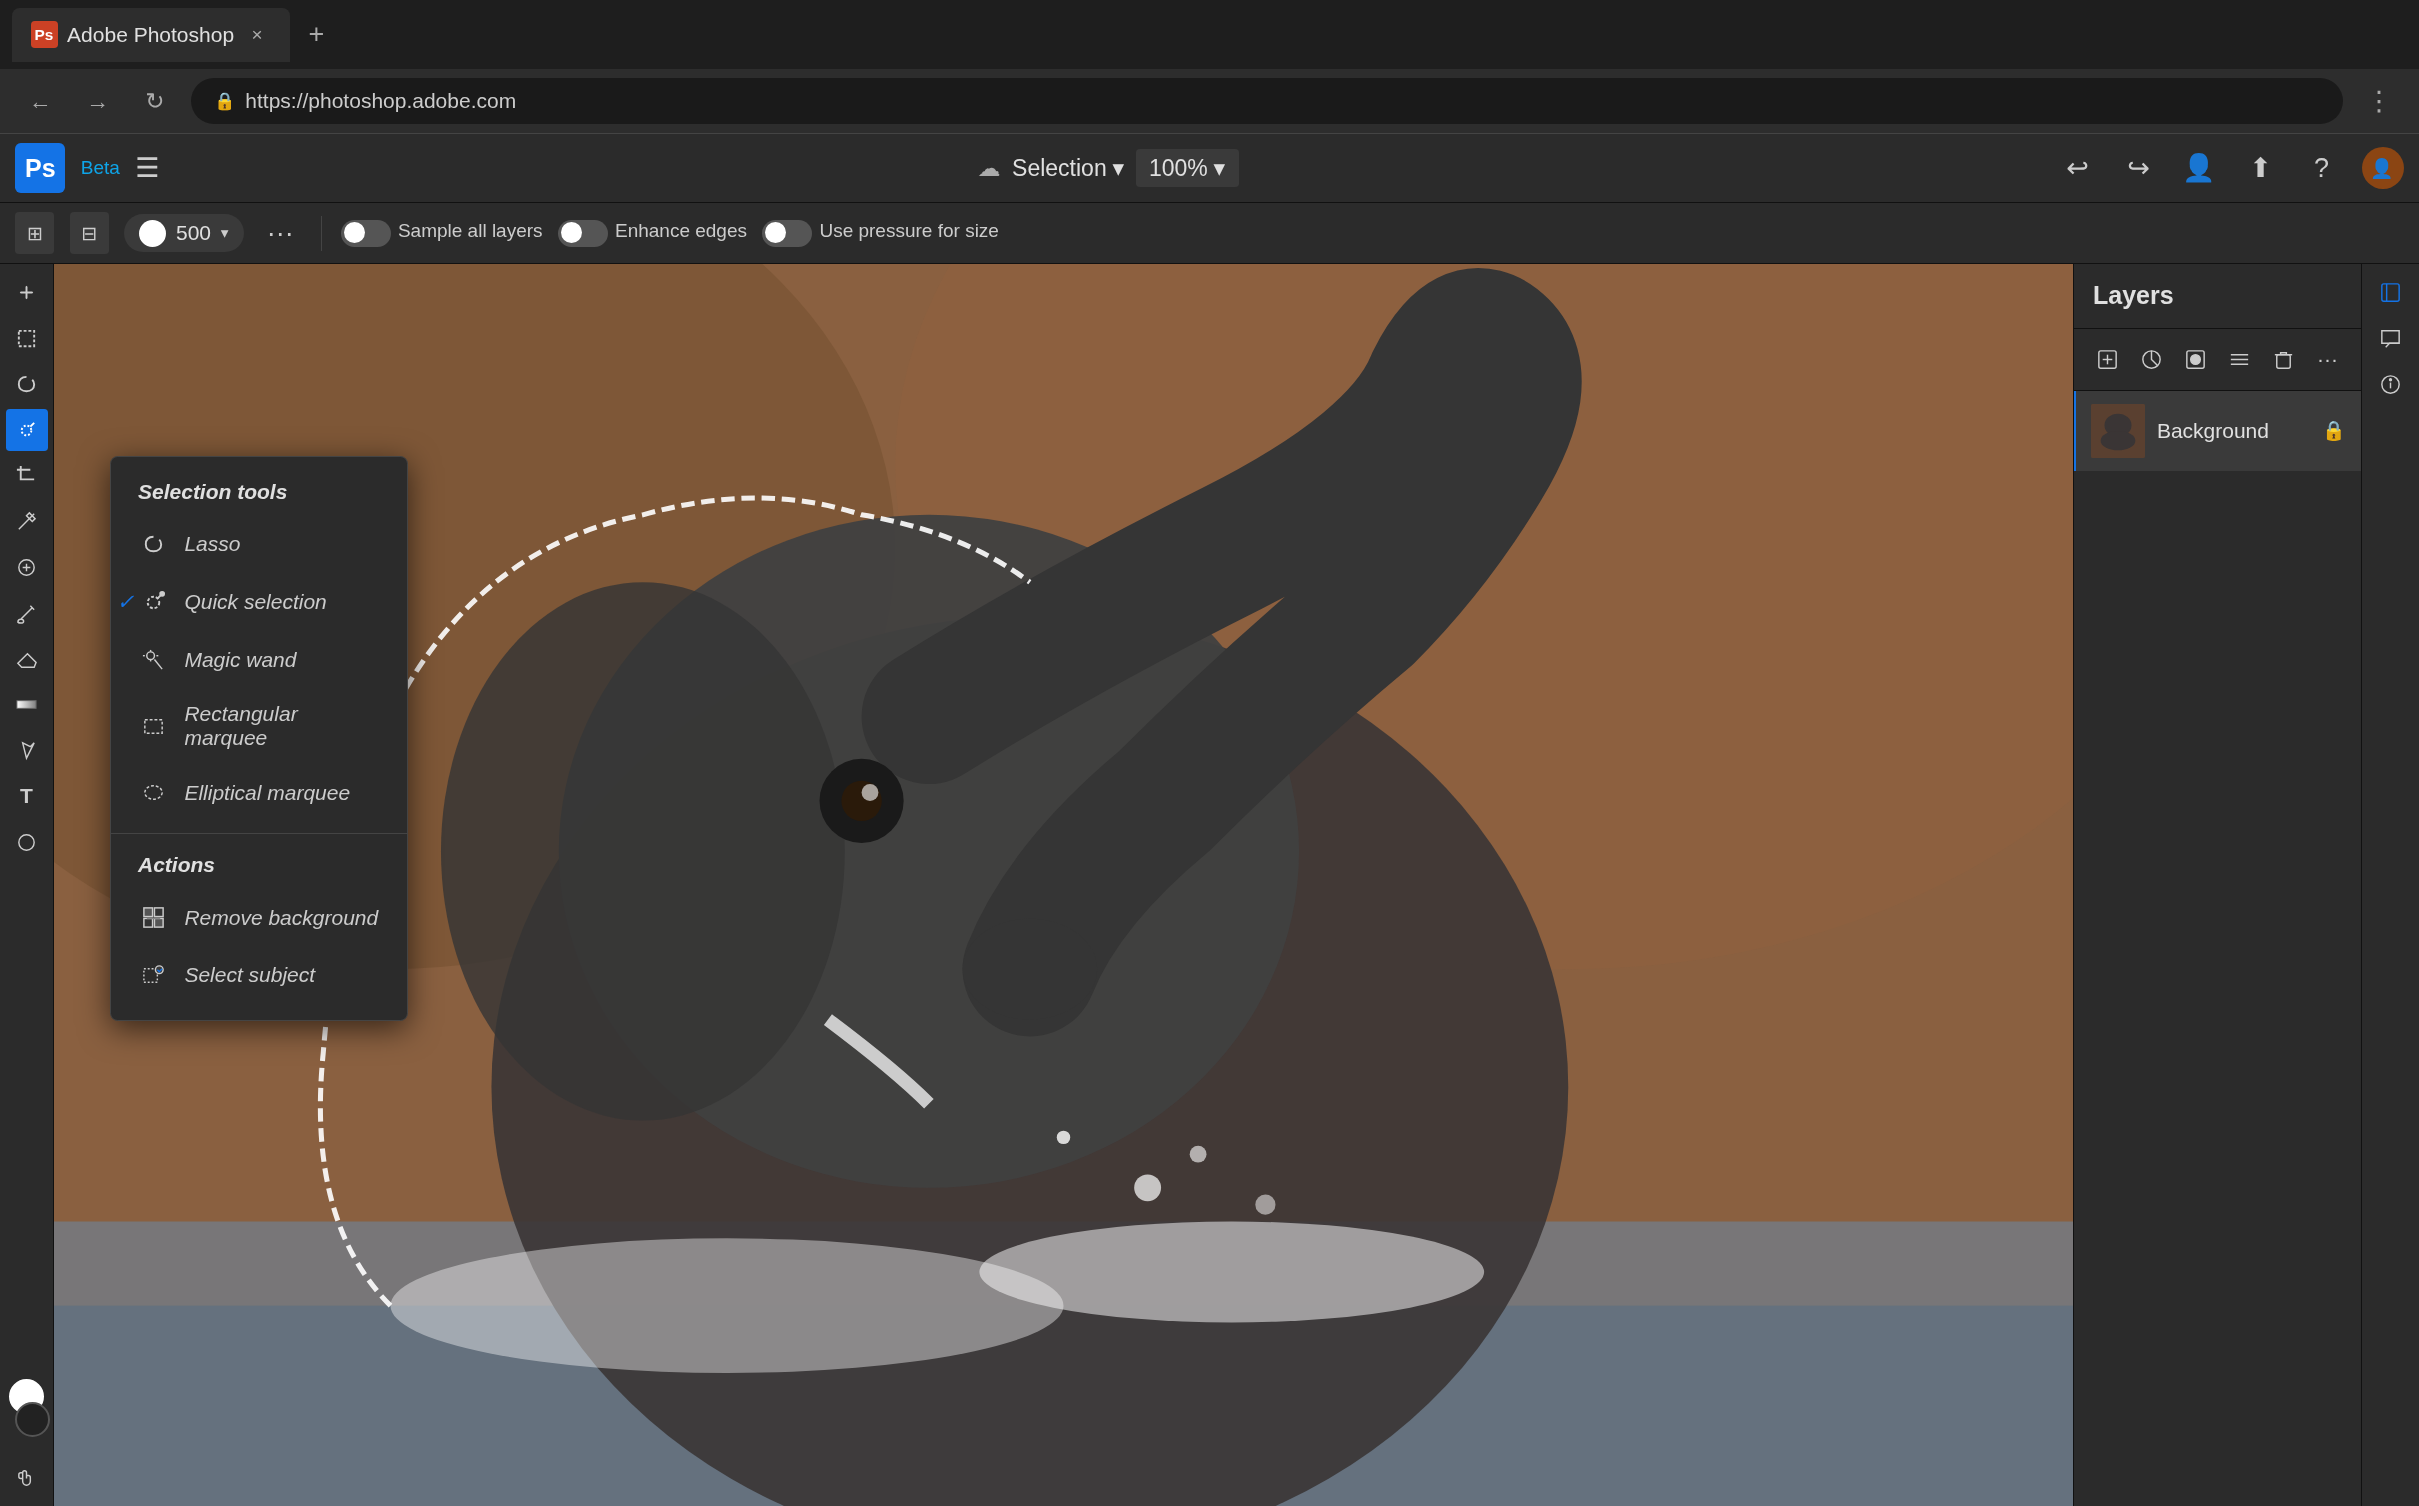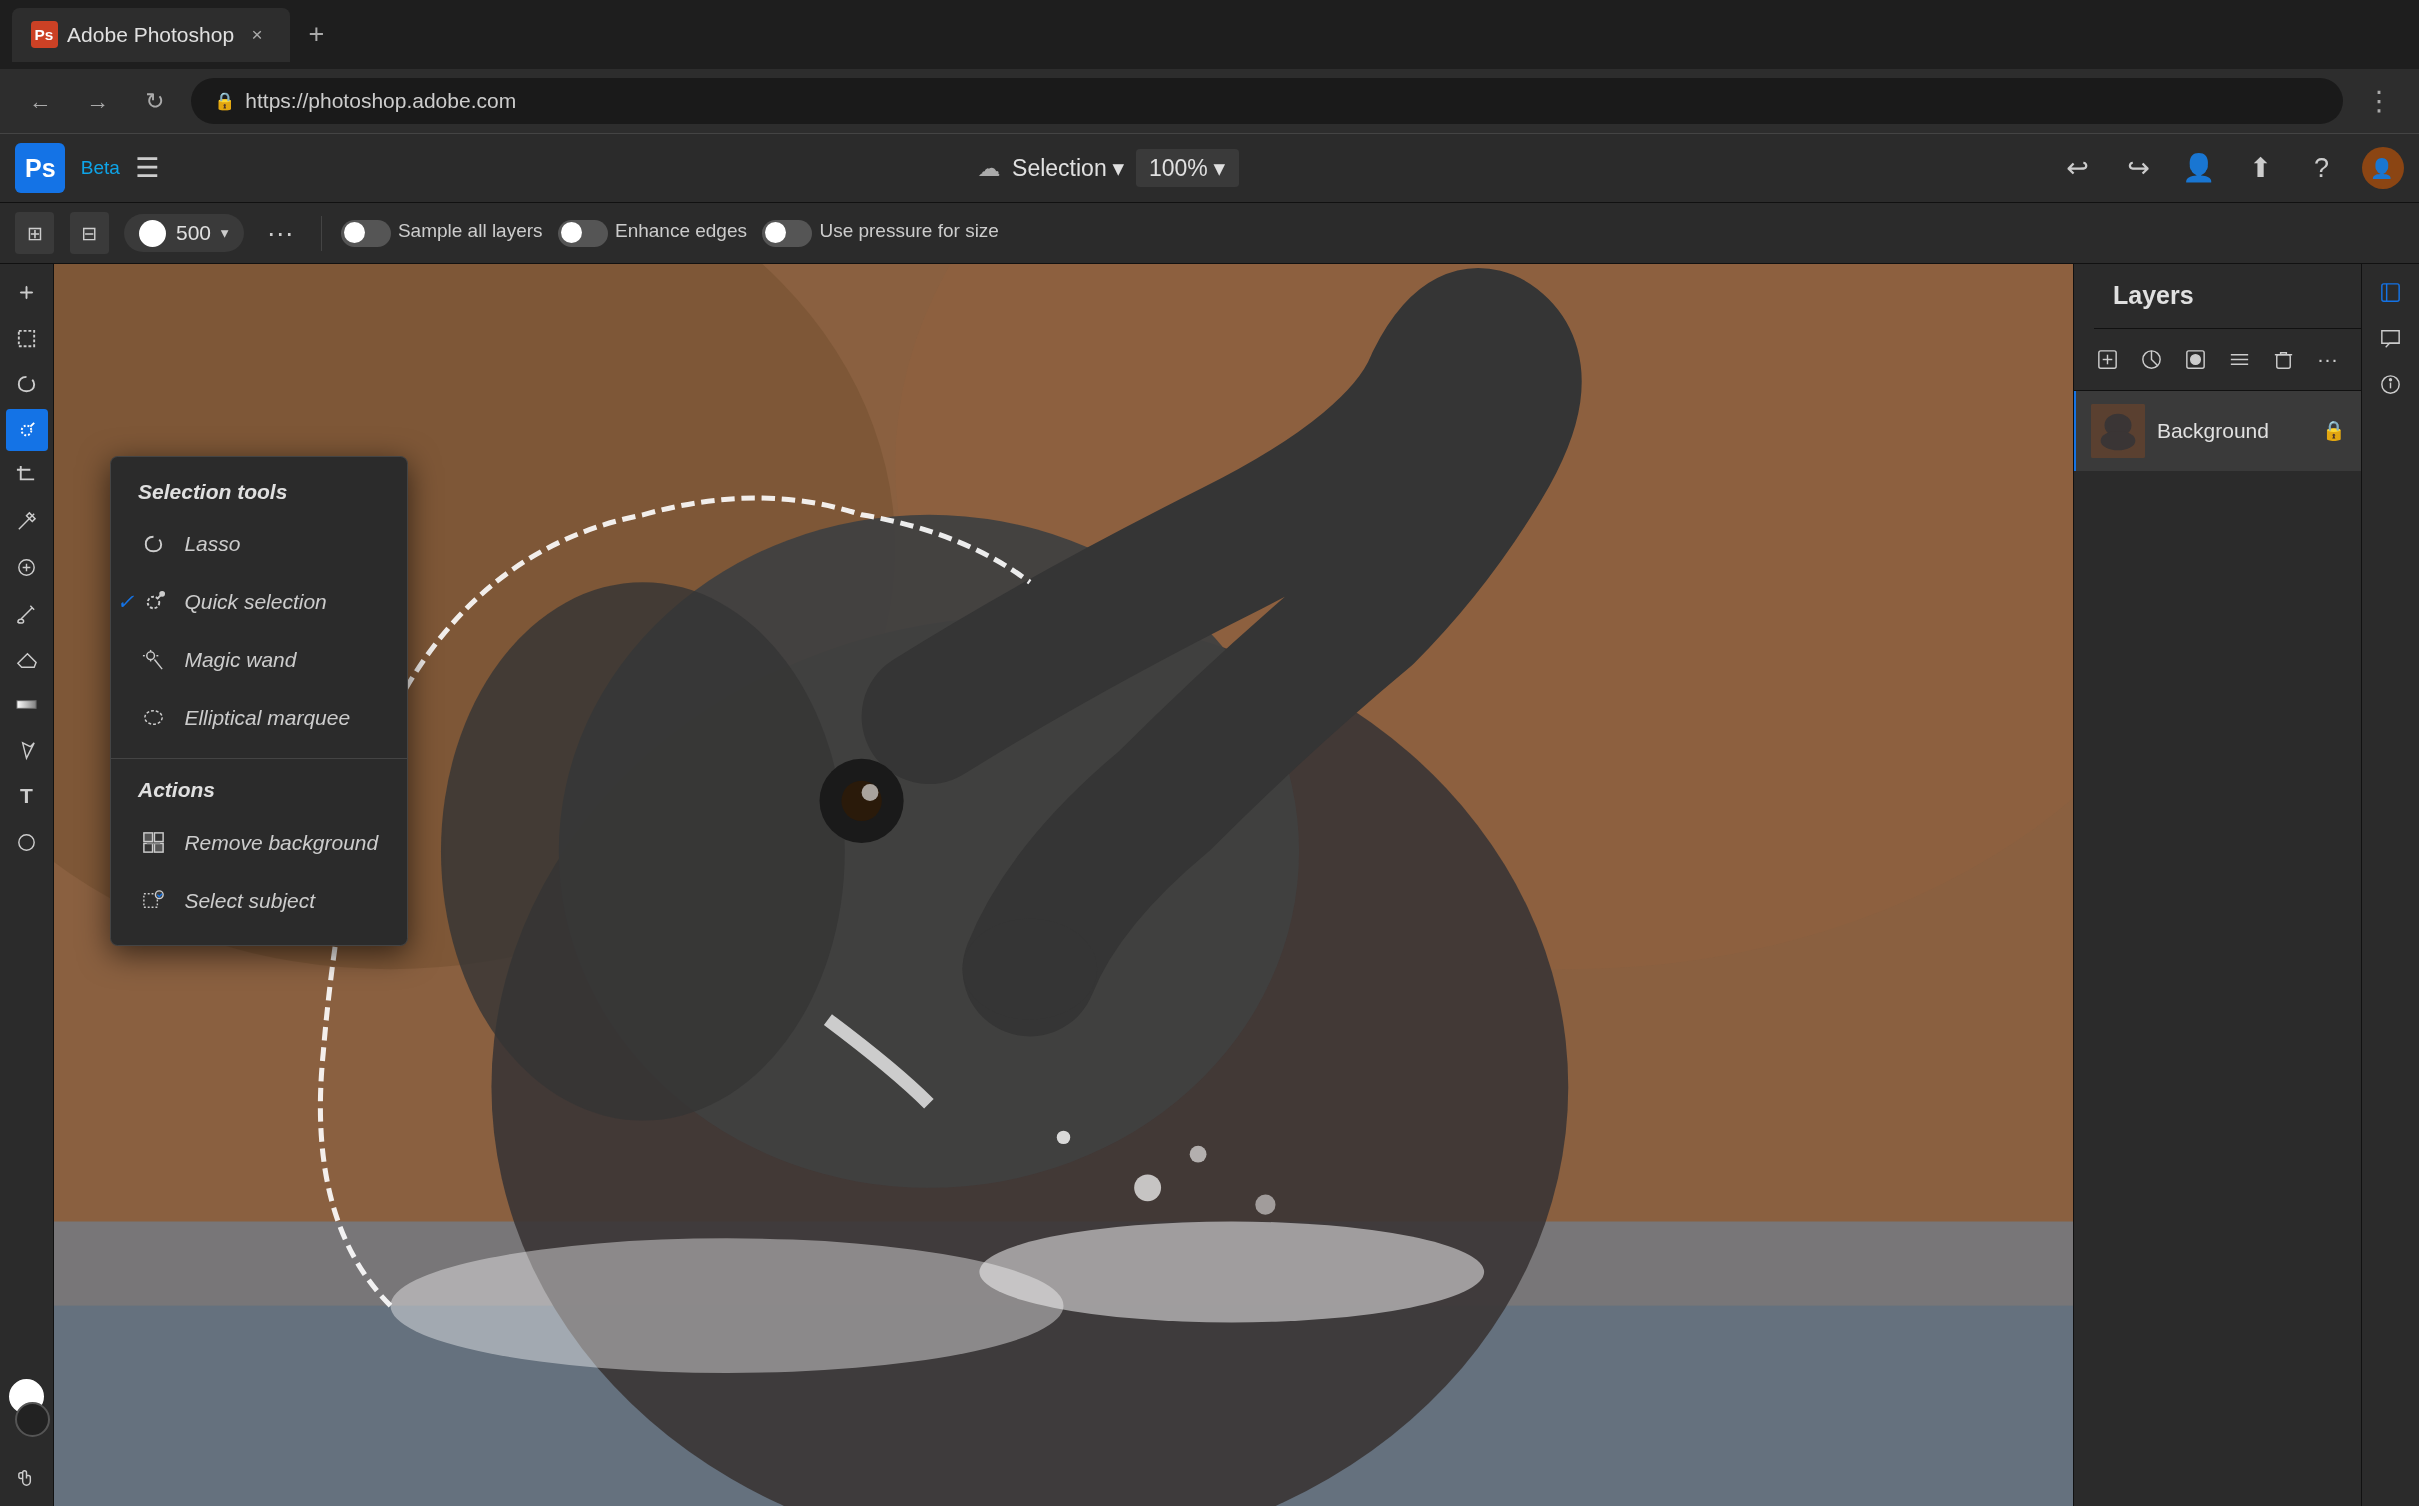--- a/index.html
+++ b/index.html
@@ -67,21 +67,21 @@
     .dropdown-menu { position: absolute; top: 192px; left: 56px; background: #2b2b2b; border: 1px solid #444; border-radius: 7.7px; width: 298px; padding: 15.4px 0; z-index: 100; box-shadow: 0 7.7px 31px rgba(0,0,0,0.6); }
     .menu-section-title { color: #e0e0e0; font-size: 21px; font-weight: 600; padding: 7.7px 27px 11.5px; }
     .menu-item { display: flex; align-items: center; gap: 15.4px; padding: 13.4px 27px; color: #ccc; font-size: 21px; cursor: pointer; position: relative; }
     .menu-item .check { color: #1473e6; font-size: 21px; position: absolute; left: 5.8px; }
     .menu-item-icon { width: 31px; height: 31px; display: flex; align-items: center; justify-content: center; font-size: 19px; flex-shrink: 0; }
     .menu-divider { height: 1px; background: #444; margin: 11.5px 0; }
     .actions-title { color: #e0e0e0; font-size: 21px; font-weight: 600; padding: 7.7px 27px 11.5px; }
 
     
     .right-panel { width: 288px; background: #2b2b2b; border-left: 1px solid #111; display: flex; flex-direction: column; flex-shrink: 0; }
-    .layers-header { padding: 17.3px 19px; font-size: 25px; color: #e0e0e0; font-weight: 600; border-bottom: 1px solid #111; margin-left: 20px; }
+    .layers-header { padding: 17.3px 19px; font-size: 25px; color: #e0e0e0; font-weight: 600; border-bottom: 1px solid #111; }
     .layers-toolbar { display: flex; align-items: center; padding: 11.5px 15.4px; gap: 7.7px; border-bottom: 1px solid #111; }
     .layer-tool-btn { width: 38px; height: 38px; display: flex; align-items: center; justify-content: center; color: #ccc; cursor: pointer; border-radius: 3.8px; font-size: 21px; }
     .layer-item { display: flex; align-items: center; gap: 11.5px; padding: 13.4px 15.4px; background: #3a3a3a; border-left: 2.9px solid #1473e6; }
     .layer-thumb { width: 54px; height: 54px; background: #5a4030; border-radius: 1.9px; flex-shrink: 0; overflow: hidden; }
     .layer-name { color: #e0e0e0; font-size: 21px; flex: 1; }
     .layer-lock { color: #aaa; font-size: 19px; }
 
     
     .far-right { width: 58px; background: #2b2b2b; border-left: 1px solid #111; display: flex; flex-direction: column; align-items: center; padding: 7.7px 0; gap: 3.8px; flex-shrink: 0; }
     .far-right-btn { width: 42px; height: 42px; display: flex; align-items: center; justify-content: center; color: #ccc; cursor: pointer; border-radius: 3.8px; font-size: 23px; }
@@ -339,20 +339,28 @@
                   <circle cx="10" cy="8" r="4"></circle>
                   <line x1="10" y1="2" x2="10" y2="4"></line>
                   <line x1="10" y1="12" x2="10" y2="14"></line>
                   <line x1="4" y1="8" x2="2" y2="8"></line>
                   <line x1="18" y1="8" x2="16" y2="8"></line>
                 </svg>
             </div>
             <span>Magic wand</span>
           </div>
 
+          <div class="menu-item">
+            <div class="menu-item-icon">
+              <svg width="25" height="25" viewBox="0 0 26 26" fill="none" stroke="#ccc" stroke-width="1.5" stroke-dasharray="3 2">
+                  <rect x="4" y="6" width="18" height="14"></rect>
+                </svg>
+            </div>
+            <span>Rectangular marquee</span>
+          </div>
 
           <div class="menu-item">
             <div class="menu-item-icon">
               <svg width="25" height="25" viewBox="0 0 26 26" fill="none" stroke="#ccc" stroke-width="1.5" stroke-dasharray="3 2">
                   <ellipse cx="13" cy="13" rx="9" ry="7"></ellipse>
                 </svg>
             </div>
             <span>Elliptical marquee</span>
           </div>
 

